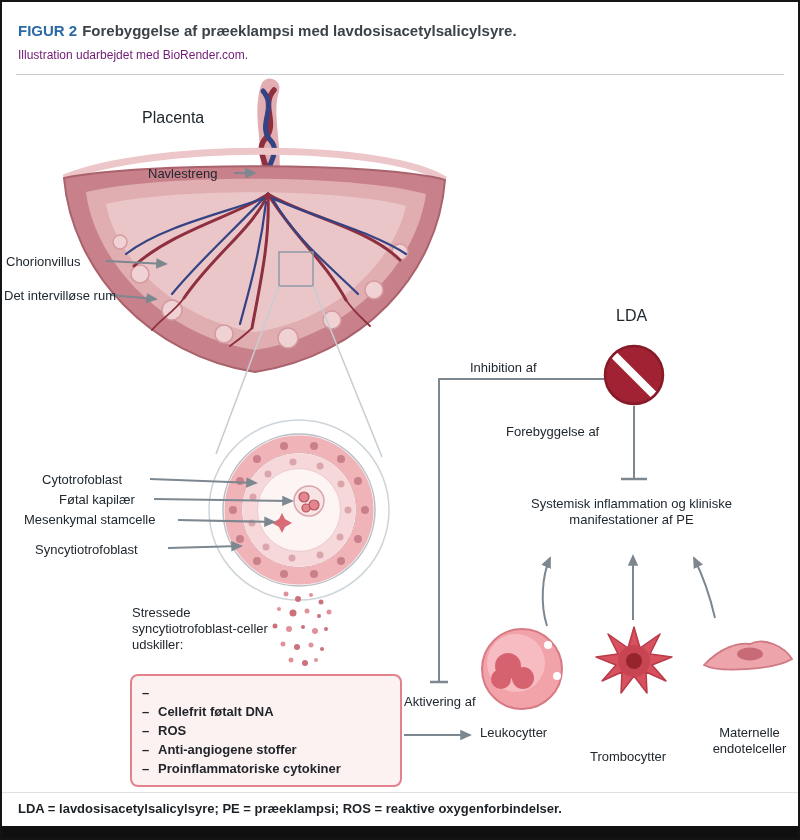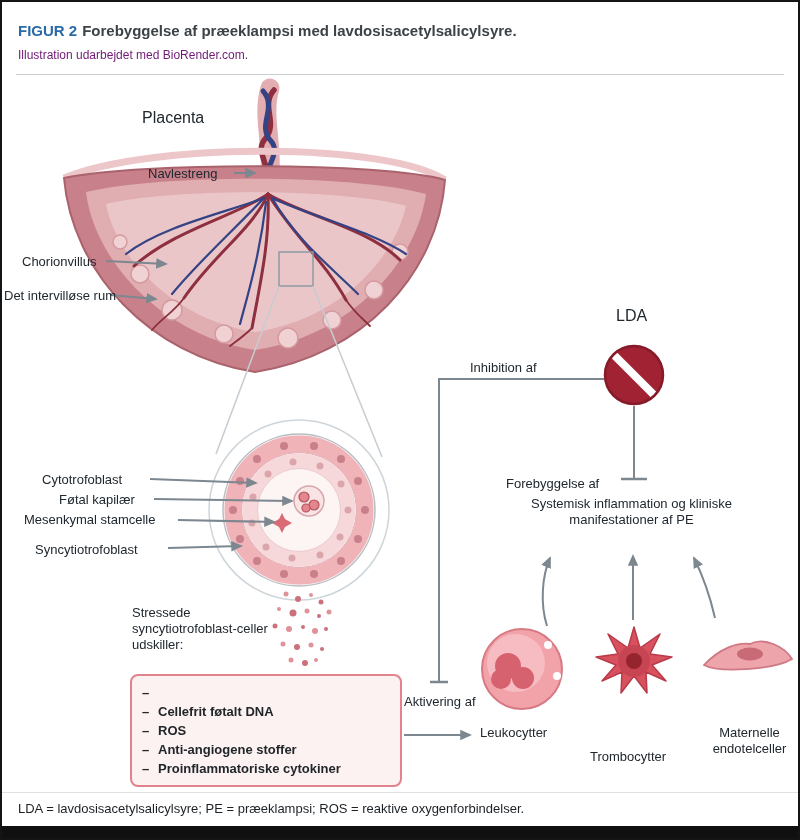--- a/index.html
+++ b/index.html
@@ -19,21 +19,21 @@
   .lbl { position:absolute; font-size:13px; font-weight:normal; color:#20282f; line-height:1.22; }
   .lbl.big { font-size:16px; }
   .center { text-align:center; }
   .box {
     position:absolute; left:128px; top:672px; width:272px;
     border:2px solid #e2828c; border-radius:8px; background:#fdf2f2;
     padding:7px 10px;
   }
   .box-item { display:flex; font-size:13px; font-weight:bold; color:#21262b; line-height:19px; }
   .box-item .dash { width:16px; flex:0 0 16px; }
-  .footer-legend { position:absolute; left:16px; top:799px; font-size:13px; font-weight:normal; color:#1c2126; }
+  .footer-legend { position:absolute; left:16px; top:799px; font-size:13px; font-weight:bold; color:#1c2126; }
   .bottom-bar { position:absolute; left:0; right:0; bottom:0; height:12px; background:#101010; }
 </style>
 </head>
 <body>
 
 <div class="figure">
 
   <div class="header">
     <div class="title-line">
       <span class="fig-label">FIGUR 2</span><span>Forebyggelse af præeklampsi med lavdosisacetylsalicylsyre.</span>
@@ -217,31 +217,31 @@
       <circle cx="632" cy="659" r="8" fill="#96242f"></circle>
     </g>
     <g>
       <path d="M702,663 C718,646 736,640 748,642 C762,635 782,644 790,657 C772,668 716,671 702,663 Z" fill="#eda4ab" stroke="#cf7984" stroke-width="1.8"></path>
       <ellipse cx="748" cy="652" rx="13" ry="6.5" fill="#c96a77"></ellipse>
     </g>
   </svg>
 
   <div class="lbl big" style="left:140px; top:106px;">Placenta</div>
   <div class="lbl" style="left:146px; top:164px;">Navlestreng</div>
-  <div class="lbl" style="left:4px; top:252px;margin-left:16px;">Chorionvillus</div>
+  <div class="lbl" style="left:4px; top:252px;">Chorionvillus</div>
   <div class="lbl" style="left:2px; top:286px; width:112px;">Det intervilløse rum</div>
   <div class="lbl" style="left:40px; top:470px;">Cytotrofoblast</div>
   <div class="lbl" style="left:57px; top:490px;">Føtal kapilær</div>
   <div class="lbl" style="left:22px; top:510px;">Mesenkymal stamcelle</div>
   <div class="lbl" style="left:33px; top:540px;">Syncytiotrofoblast</div>
   <div class="lbl" style="left:130px; top:603px; width:158px;">Stressede syncytiotrofoblast-celler udskiller:</div>
   <div class="lbl" style="left:402px; top:692px; width:80px;">Aktivering af</div>
   <div class="lbl big" style="left:614px; top:304px;">LDA</div>
   <div class="lbl" style="left:468px; top:358px;">Inhibition af</div>
-  <div class="lbl" style="left:504px; top:474px;">Forebyggelse af</div>
+  <div class="lbl" style="left:504px; top:422px;">Forebyggelse af</div>
   <div class="lbl center" style="left:512px; top:494px; width:235px;">Systemisk inflammation og kliniske manifestationer af PE</div>
   <div class="lbl" style="left:478px; top:723px;">Leukocytter</div>
   <div class="lbl" style="left:588px; top:747px;">Trombocytter</div>
   <div class="lbl center" style="left:700px; top:723px; width:95px;">Maternelle endotelceller</div>
 
   <div class="box">
     <div class="box-item">
       <span class="dash">–</span>
     </div>
     <div class="box-item">

